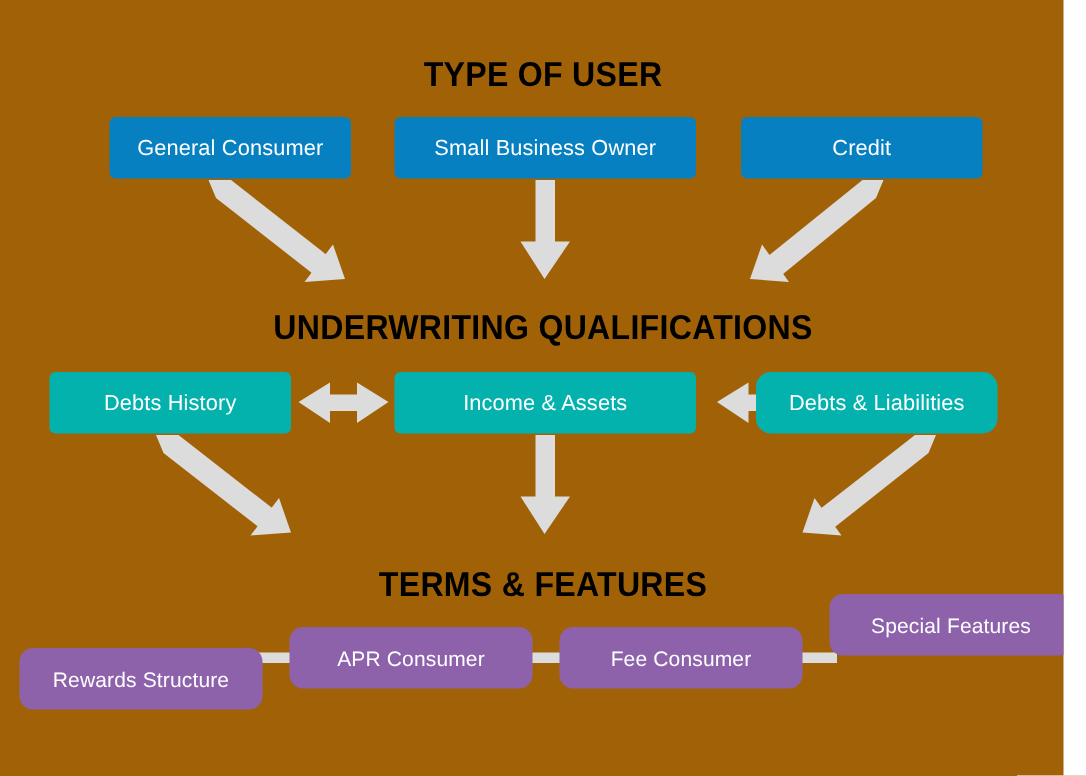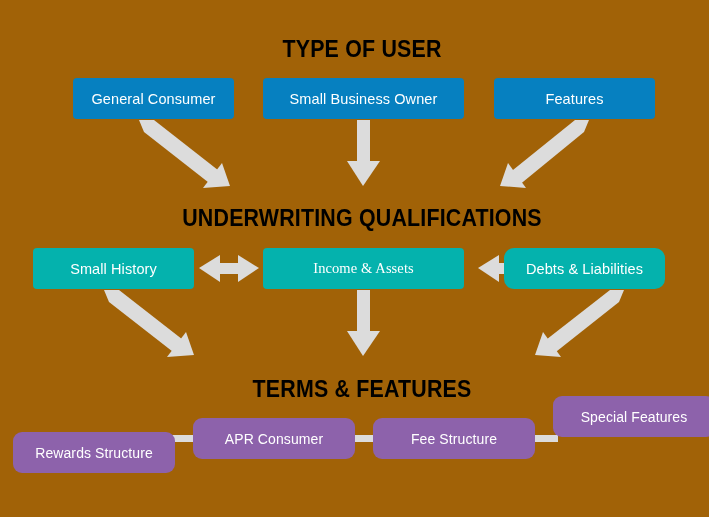--- a/index.html
+++ b/index.html
@@ -137,29 +137,29 @@
   <div class="section-title" id="title-user">TYPE OF USER</div>
 
   <div class="section-title" id="title-under">UNDERWRITING QUALIFICATIONS</div>
 
   <div class="section-title" id="title-terms">TERMS &amp; FEATURES</div>
 
   <div class="node node-user" style="left:263px; top:78px; width:201px;">Small Business Owner</div>
 
   <div class="node node-user" style="left:73px; top:78px; width:161px;">General Consumer</div>
 
-  <div class="node node-user" style="left:494px; top:78px; width:161px;">Features</div>
+  <div class="node node-user" style="left:494px; top:78px; width:161px;">Credit</div>
 
-  <div class="node node-qual" style="left:33px; top:248px; width:161px;">Small History</div>
+  <div class="node node-qual" style="left:33px; top:248px; width:161px;">Debts History</div>
 
-  <div class="node node-qual" style="left:263px; top:248px; width:201px;font-family:Liberation Serif, serif;">Income &amp; Assets</div>
+  <div class="node node-qual" style="left:263px; top:248px; width:201px;">Income &amp; Assets</div>
 
   <div class="node node-qual" style="left:504px; top:248px; width:161px;border-radius:10px;">Debts &amp; Liabilities</div>
 
   <div class="node node-term" style="left:13px; top:432px; width:162px;">Rewards Structure</div>
 
   <div class="node node-term" style="left:193px; top:418px; width:162px;">APR Consumer</div>
 
-  <div class="node node-term" style="left:373px; top:418px; width:162px;">Fee Structure</div>
+  <div class="node node-term" style="left:373px; top:418px; width:162px;">Fee Consumer</div>
 
   <div class="node node-term" style="left:553px; top:396px; width:162px;">Special Features</div>
 
 </div>
 
 </body></html>

